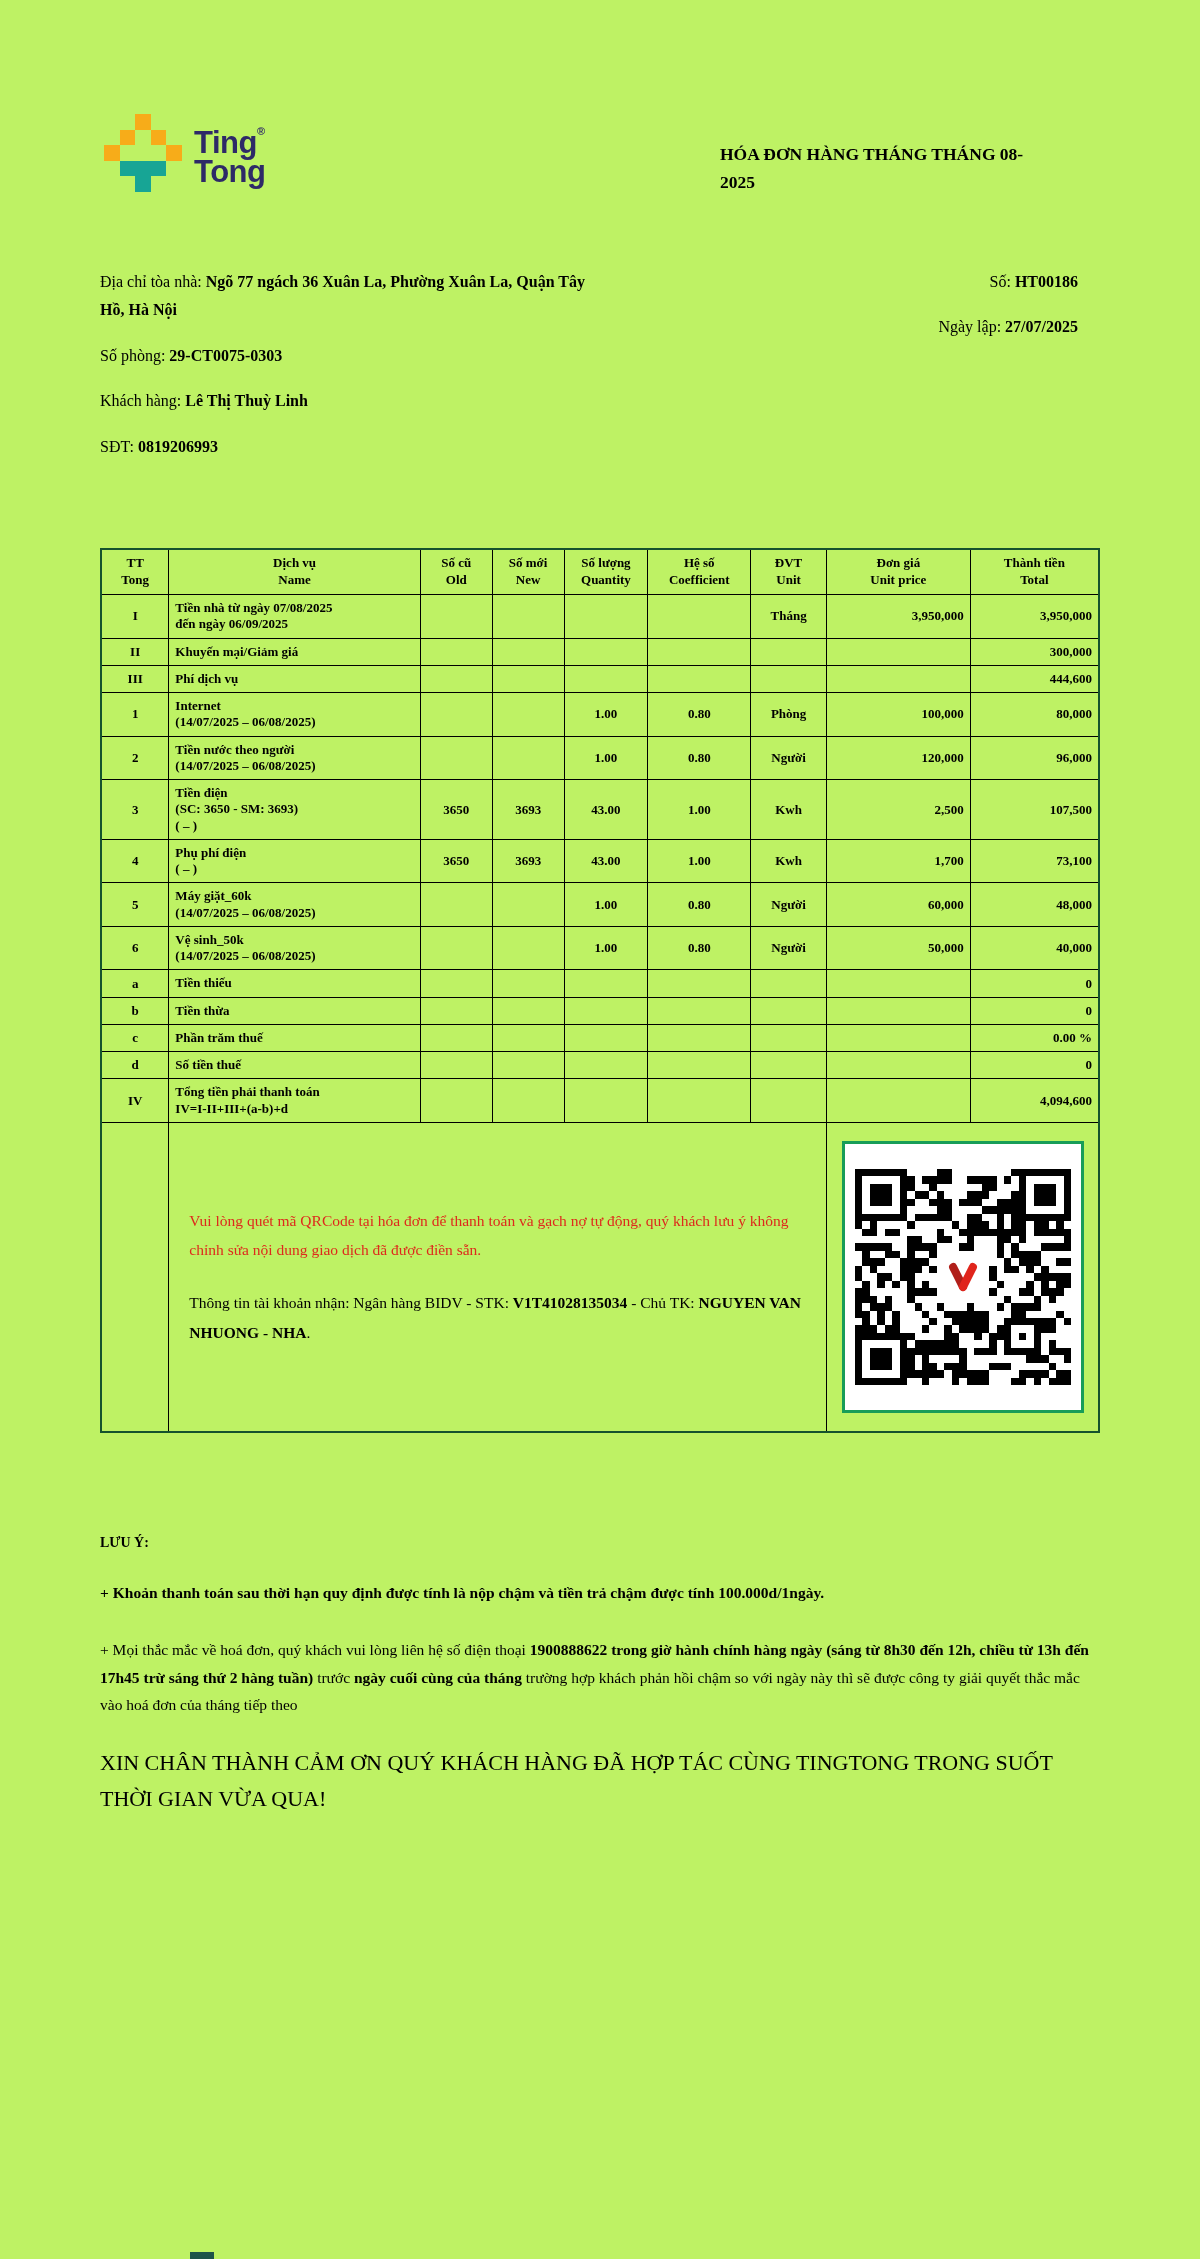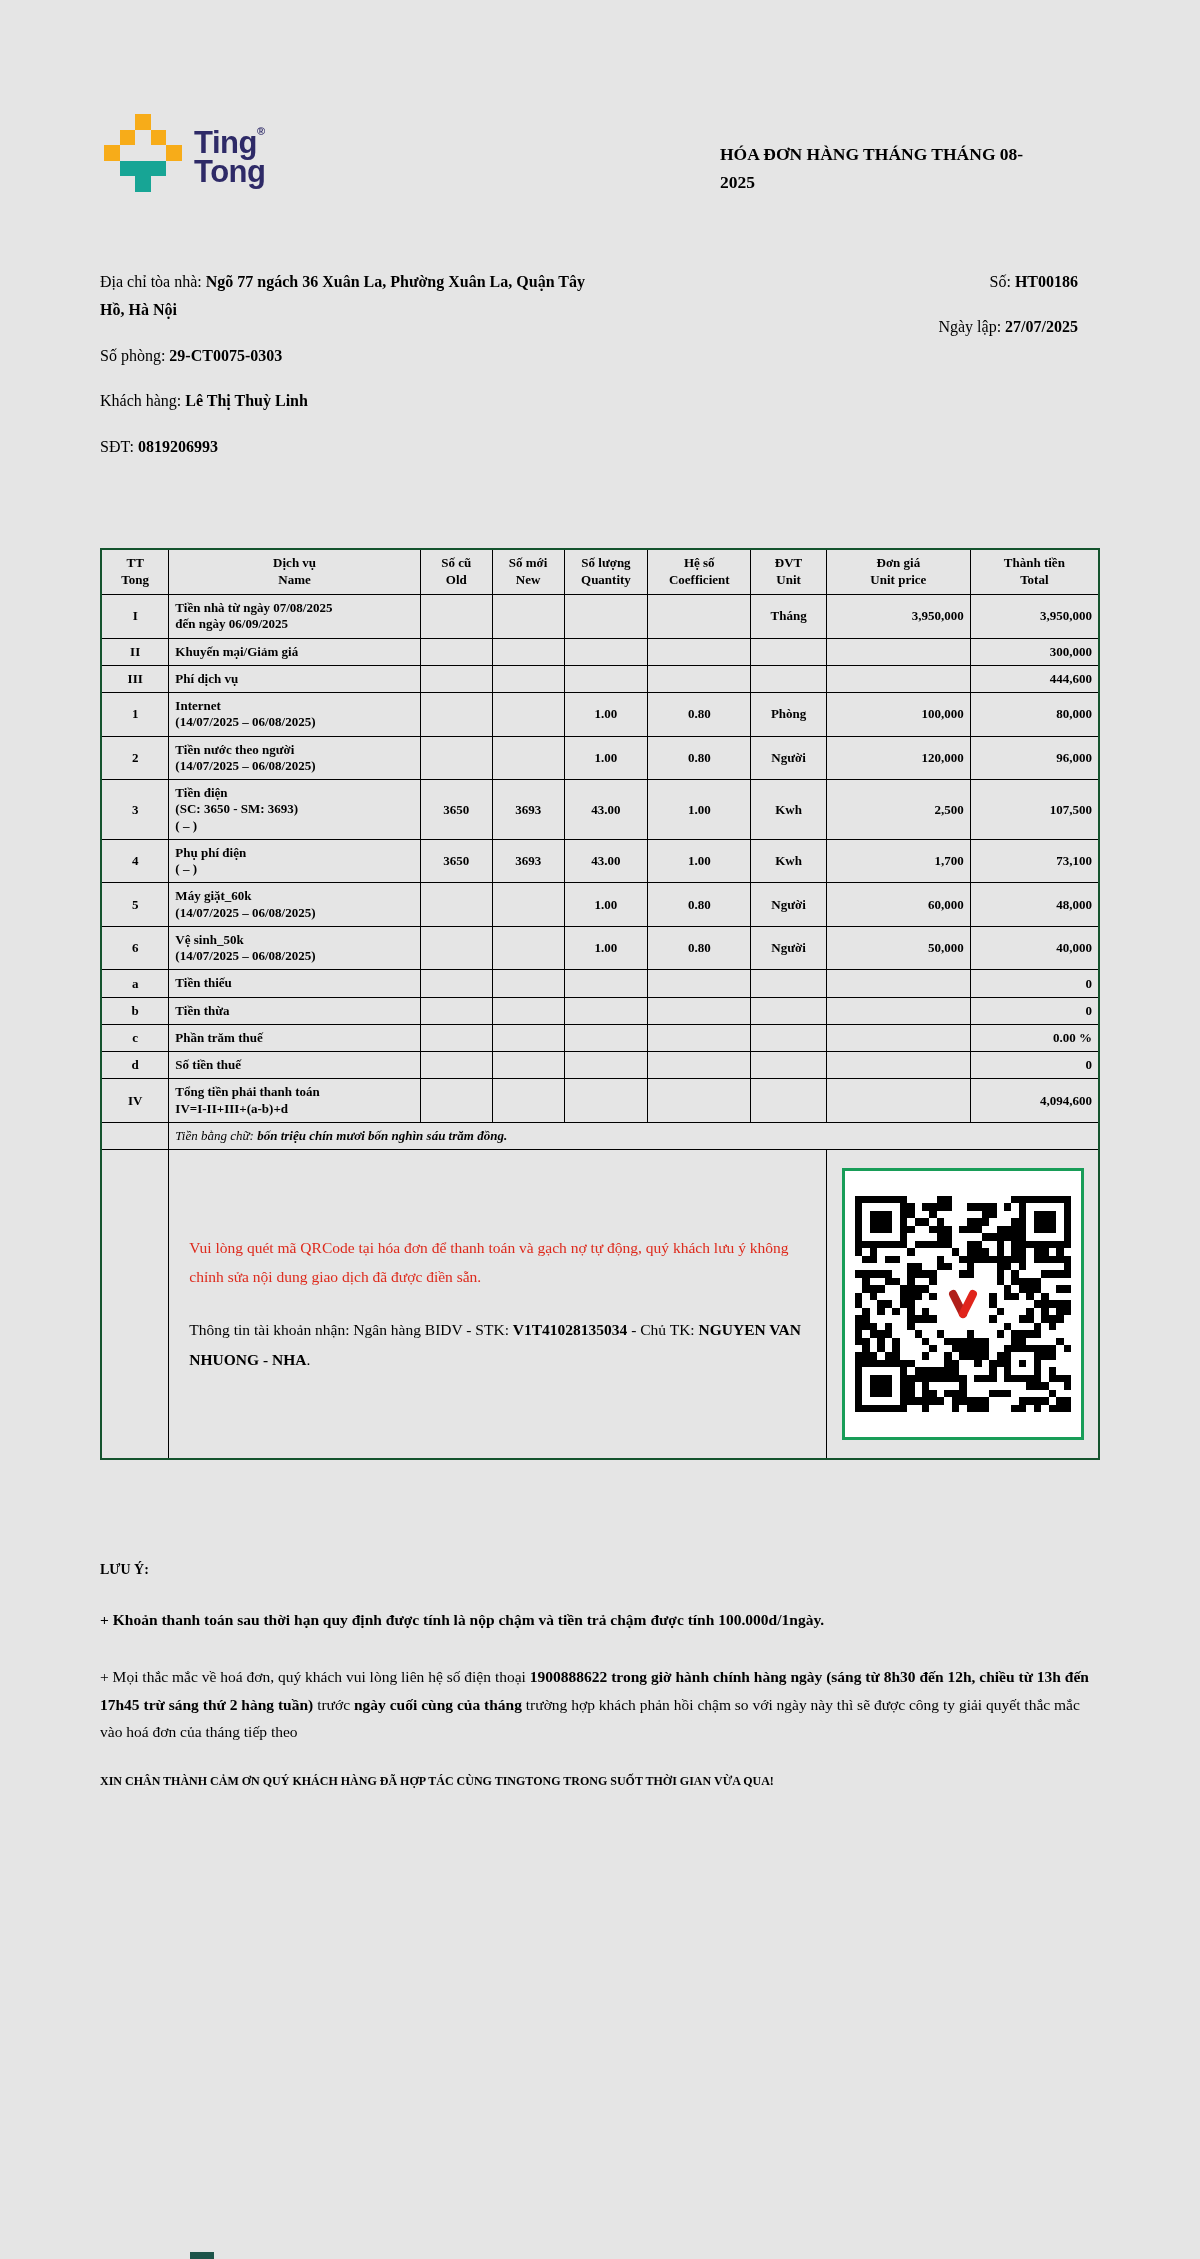--- a/index.html
+++ b/index.html
@@ -1,18 +1,18 @@
 <!DOCTYPE html>
 <html style="--logo-navy: #2E2A67; --logo-yellow: #F7AC19; --logo-teal: #17A595; --red-text: #DE2A1C; --qr-green: #189D58;"><head>
 <meta charset="utf-8">
 <style>
   * { margin:0; padding:0; box-sizing:border-box; }
   html,body { background:#888; }
   .page {
-    width:1200px; height:2259px; background:#e5e5e5; margin:0 auto;
+    width:1200px; height:2259px; background:#bef264; margin:0 auto;
     font-family:"Liberation Serif", serif; color:#000; position:relative; overflow:hidden;
   }
   .content { padding:112px 100px 0 100px; }
 
   
   .hdr { display:flex; justify-content:space-between; align-items:flex-start; }
   .logo { display:flex; align-items:flex-start; gap:12px; margin-left:4px; }
   .logo-icon { display:grid; grid-template-columns:repeat(5,15.5px); grid-template-rows:repeat(5,15.5px); width:78px; height:78px; margin-top:2px; }
   .logo-icon .cy { background:var(--logo-yellow); }
   .logo-icon .ct { background:var(--logo-teal); }
@@ -54,21 +54,21 @@
   .qr-logo { position:absolute; left:50%; top:50%; transform:translate(-50%,-50%);
     width:46px; height:46px; background:#fff; border-radius:8px; display:flex; align-items:center; justify-content:center; }
   .qr-logo svg { width:36px; height:36px; }
 
   
   .notes { margin-top:102px; font-size:15.5px; }
   .notes-heading { font-weight:bold; font-size:14px; margin-bottom:30px; }
   .note1 { font-weight:bold; margin-bottom:30px; line-height:1.6; }
   .note2 { line-height:1.78; margin-bottom:26px; }
   .note2 b { font-weight:bold; }
-  .thanks { font-weight:bold; font-size:12px; line-height:1.65; }
+  .thanks { font-weight:normal; font-size:22px; line-height:1.65; }
 
   .page-artifact { position:absolute; left:190px; bottom:0; width:24px; height:7px; background:#1d5349; }
 </style>
 </head>
 <body>
 
 <div class="page">
   <div class="content">
 
     <div class="hdr">
@@ -395,24 +395,20 @@
             <td class="c-mid"></td>
             <td class="c-mid"></td>
             <td class="c-mid"></td>
             <td class="c-mid"></td>
             <td class="c-mid"></td>
             <td class="c-num"></td>
             <td class="c-num">4,094,600</td>
           </tr>
         </tbody>
       <tbody>
-        <tr class="words-row">
-          <td></td>
-          <td class="words-cell" colspan="8"><span>Tiền bằng chữ: </span><b>bốn triệu chín mươi bốn nghìn sáu trăm đồng.</b></td>
-        </tr>
         <tr class="qr-row">
           <td></td>
           <td class="qr-text-cell" colspan="6">
             <div class="qr-note">Vui lòng quét mã QRCode tại hóa đơn để thanh toán và gạch nợ tự động, quý khách lưu ý không chỉnh sửa nội dung giao dịch đã được điền sẵn.</div>
             <div class="account-info"><span>Thông tin tài khoản nhận: Ngân hàng BIDV - STK: </span><b>V1T41028135034</b><span> - Chủ TK: </span><b>NGUYEN VAN NHUONG - NHA</b><span>.</span></div>
           </td>
           <td class="qr-cell" colspan="2">
             <div class="qr-box">
               <svg id="qr-svg" class="qr" viewBox="0 0 29 29" shape-rendering="crispEdges">
                   <rect x="11" y="0" width="1" height="1" fill="#000"></rect>

